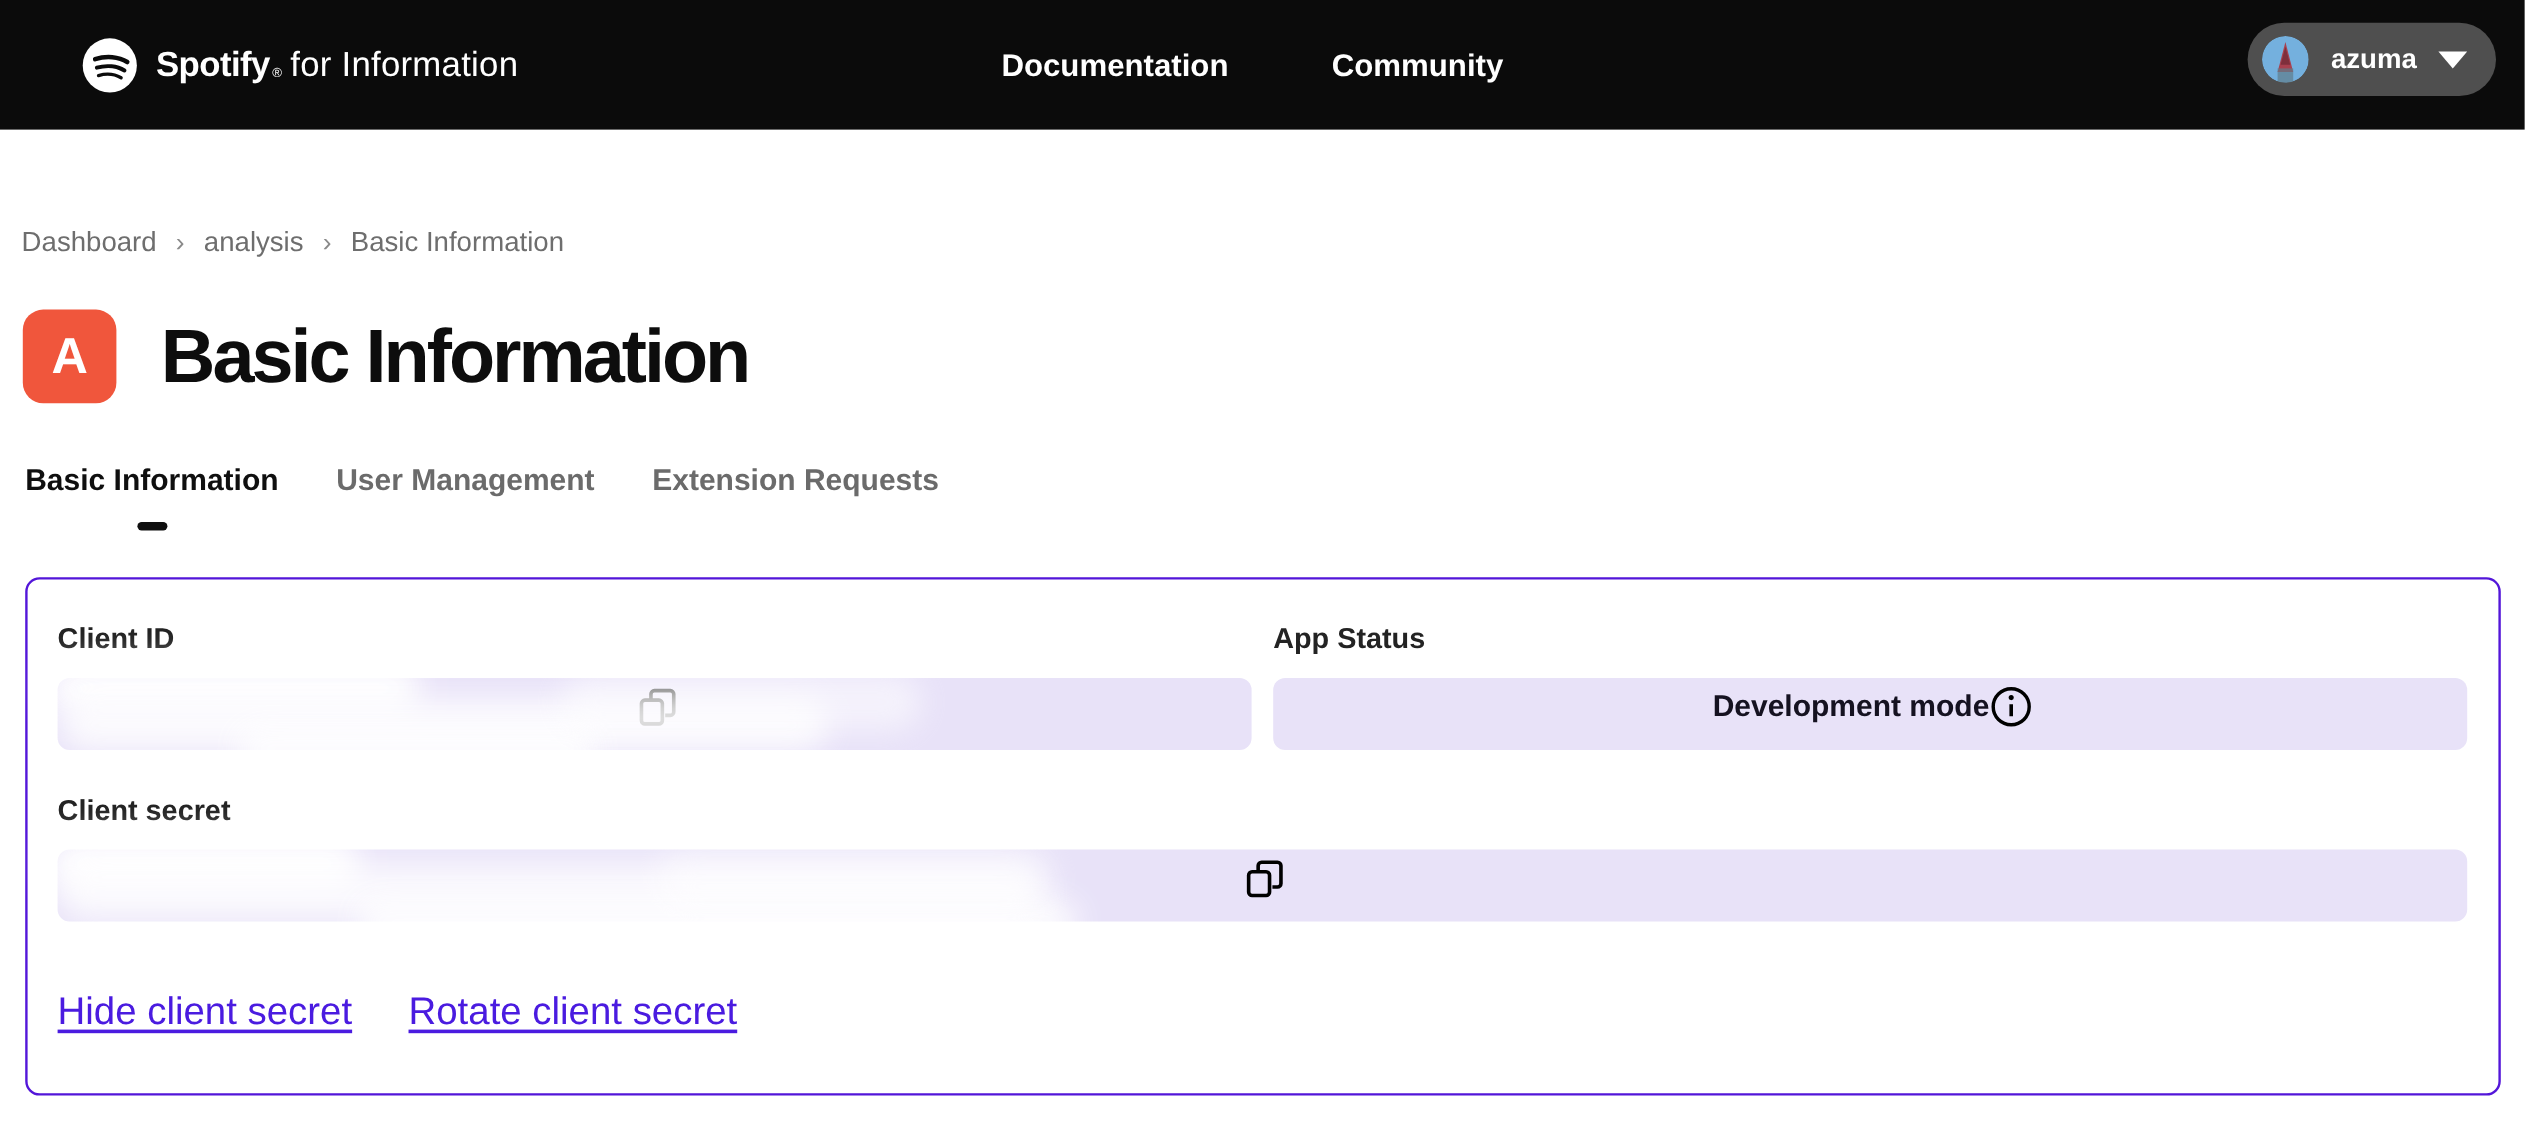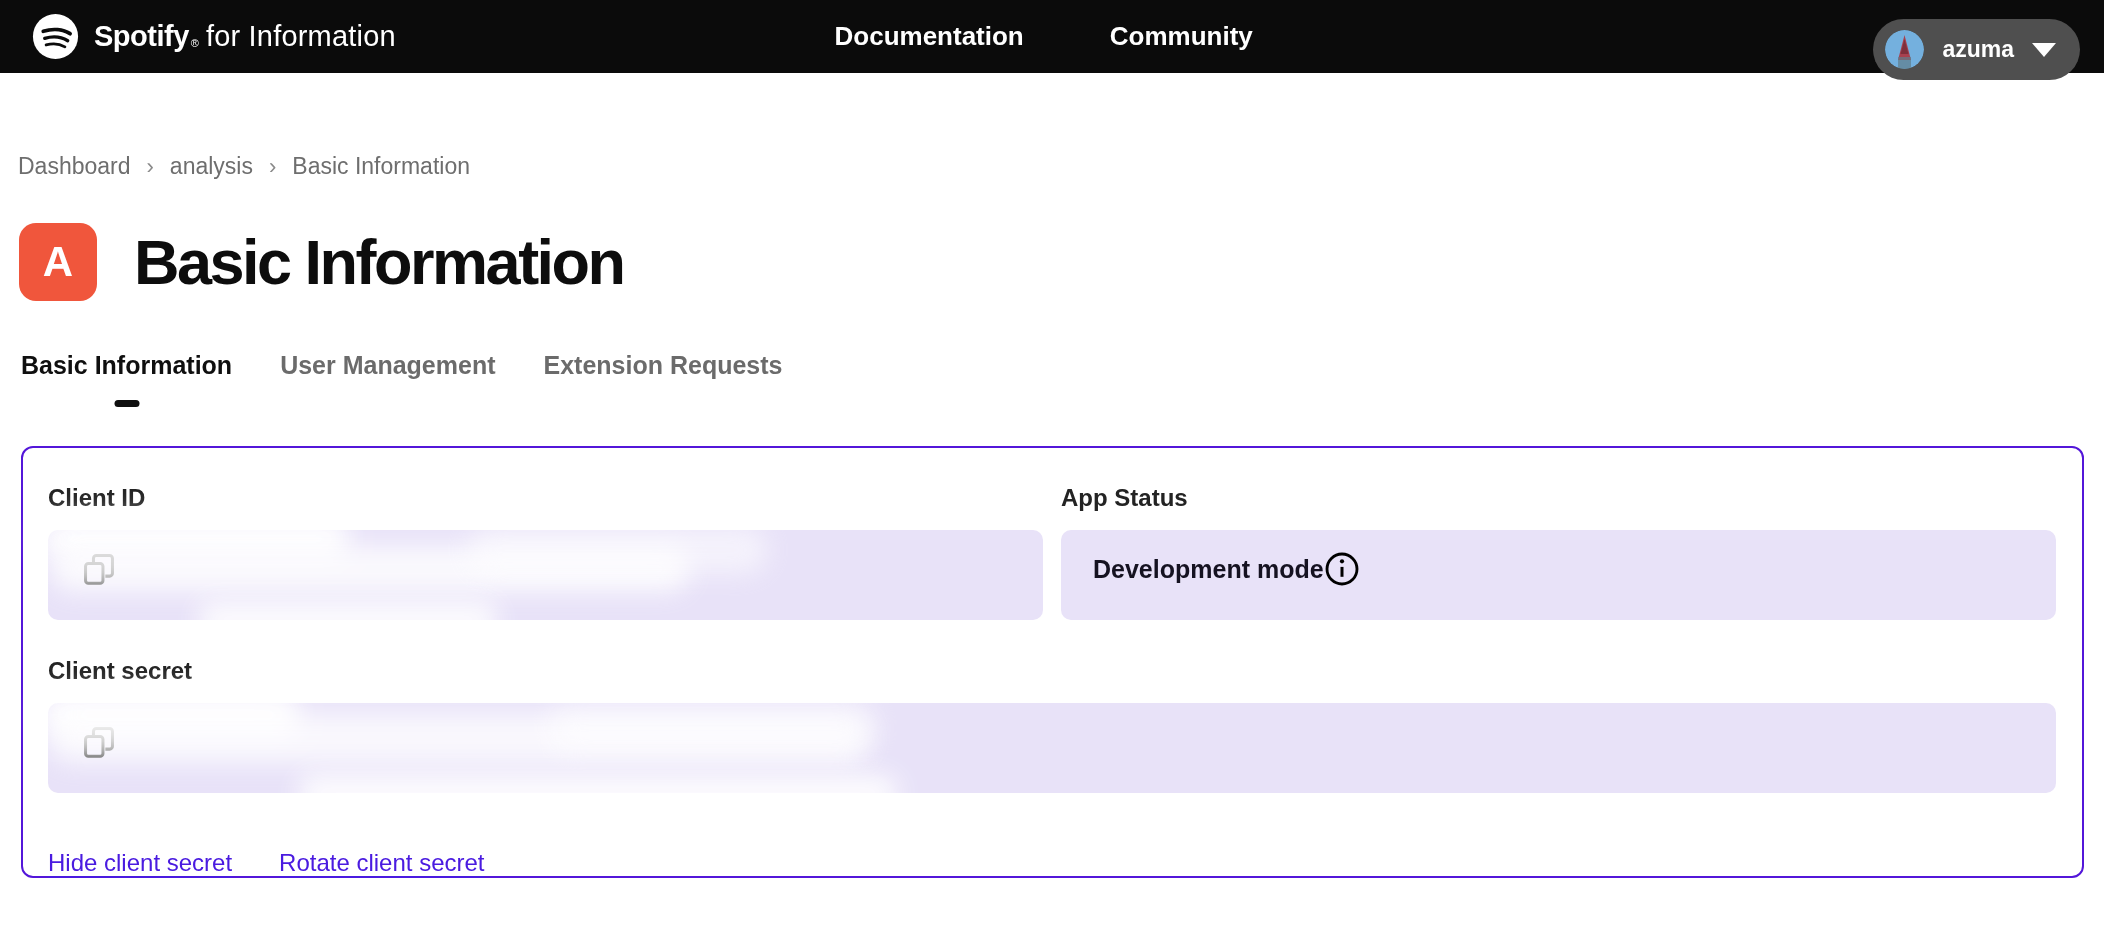--- a/index.html
+++ b/index.html
@@ -10,22 +10,22 @@
     --navbar-bg:#0b0b0b;
     --pill-bg:#4f4f4f;
     --muted:#6b6b6b;
     --ink:#111111;
   }
   *{box-sizing:border-box;margin:0;padding:0;}
   html,body{width:2104px;height:935px;background:#fff;overflow:hidden;
     font-family:"Liberation Sans",sans-serif;color:var(--ink);}
 
   
-  .navbar{position:relative;height:73px;background:var(--navbar-bg);
-    display:flex;align-items:center;}
+  .navbar{position:relative;height:108px;background:var(--navbar-bg);
+    display:flex;align-items:center;padding-left:36px;}
   .brand{display:flex;align-items:center;gap:15px;margin-left:32px;cursor:pointer;}
   .brand svg{display:block;}
   .brand-text{color:#fff;font-size:29px;display:flex;align-items:baseline;white-space:nowrap;}
   .brand-name{font-weight:bold;letter-spacing:-0.5px;}
   .brand-reg{font-size:11px;align-self:flex-end;margin:0 7px 4px 2px;}
   .brand-suffix{font-weight:normal;letter-spacing:0.2px;}
   .nav-center{position:absolute;left:50%;top:0;height:100%;transform:translateX(-52%);
     display:flex;align-items:center;gap:86px;}
   .nav-link{color:#fff;font-size:26px;font-weight:bold;text-decoration:none;cursor:pointer;}
   .user-pill{position:absolute;right:24px;top:19px;height:61px;border-radius:31px;
@@ -57,29 +57,29 @@
     font-family:inherit;}
   .tab.active{color:#0f0f0f;}
   .tab-indicator{position:absolute;left:50%;transform:translateX(-50%);bottom:0;
     width:25px;height:7px;border-radius:3.5px;background:#0f0f0f;}
 
   
   .card{margin:39px 20px 0 21px;height:432px;border:2px solid var(--card-border);
     border-radius:12px;padding:36px 26px 0 25px;}
   .grid-2{display:grid;grid-template-columns:1fr 1fr;column-gap:18px;}
   .field-label{font-size:24px;font-weight:bold;color:#232323;margin-bottom:18px;}
-  .field{position:relative;height:90px;background:var(--field-bg);border-radius:10px;
-    display:flex;align-items:center;justify-content:flex-start;padding:0 28px 12px 32px;}
+  .field{position:relative;height:60px;background:var(--field-bg);border-radius:10px;
+    display:flex;align-items:center;justify-content:center;padding:0 28px 12px 32px;}
   .field-value{font-size:25px;font-weight:bold;color:#151221;}
   .icon-btn{background:none;border:none;cursor:pointer;display:flex;align-items:center;
     justify-content:center;padding:0;}
   .full-row{margin-top:37px;}
   .blob{position:absolute;background:#ffffff;border-radius:24px;filter:blur(12px);}
   .links-row{display:flex;gap:47px;margin-top:56px;}
-  .action-link{font-size:24px;color:var(--accent);text-decoration:underline;
+  .action-link{font-size:32px;color:var(--accent);text-decoration:underline;
     text-underline-offset:5px;cursor:pointer;}
 </style>
 </head>
 <body>
 
 <header class="navbar">
   <div class="brand">
     <span>
       <svg width="47" height="47" viewBox="0 0 100 100">
         <circle cx="50" cy="50" r="48" fill="#ffffff"></circle>

